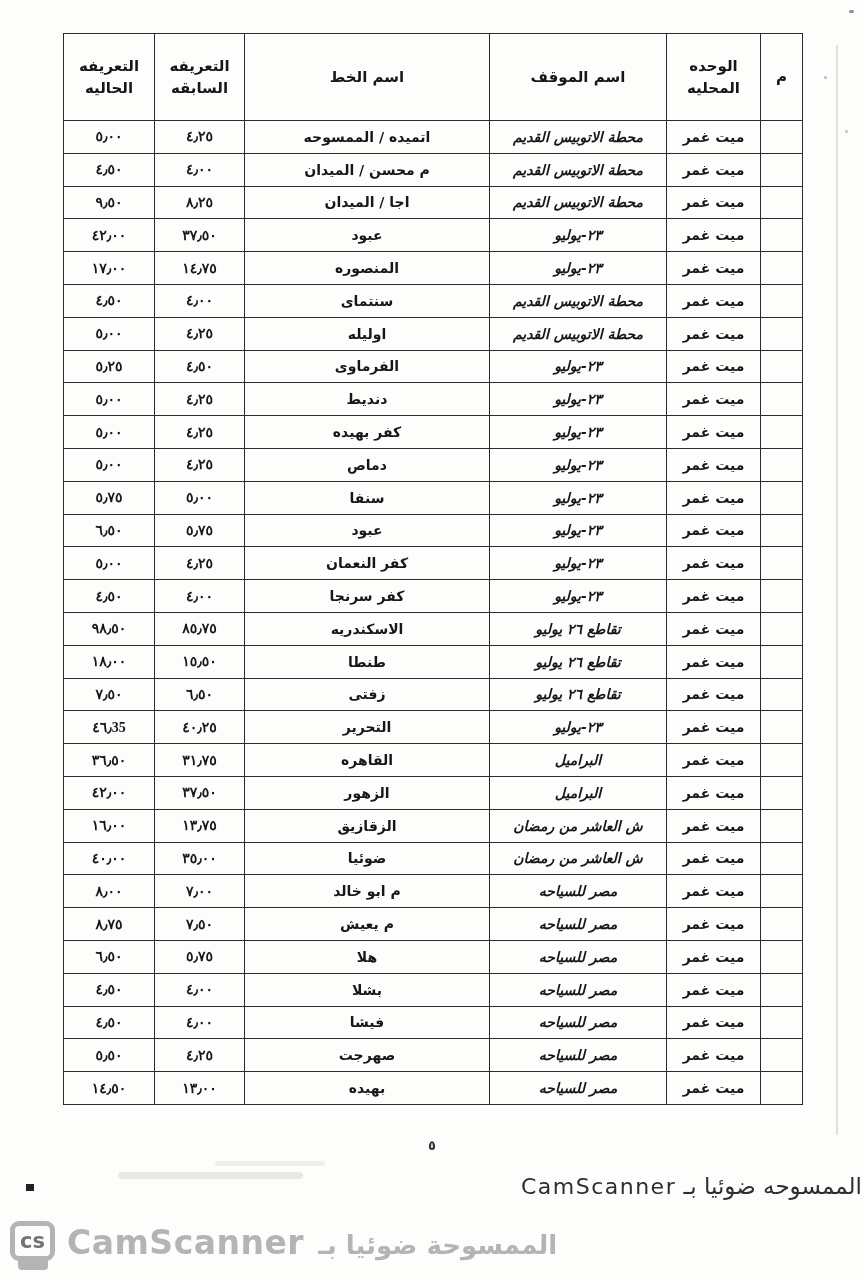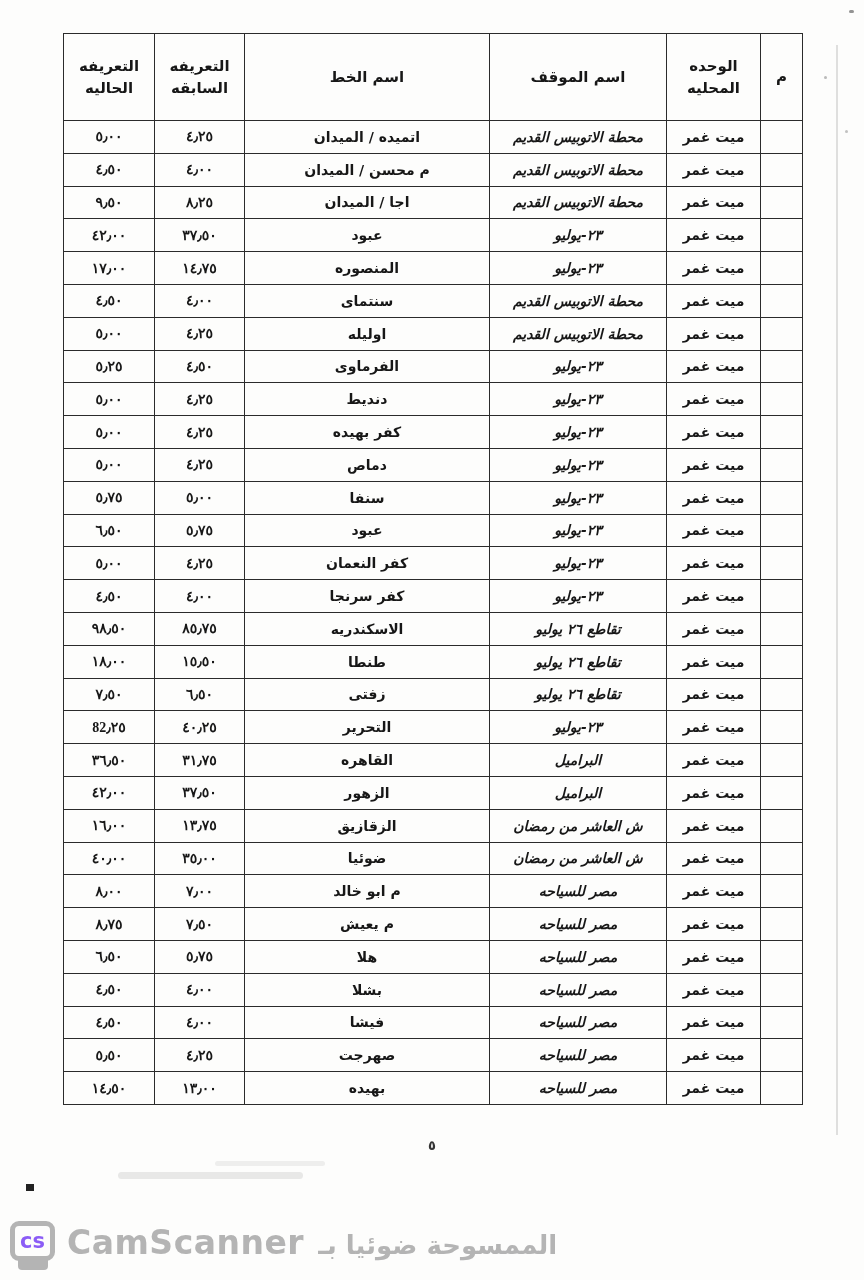--- a/index.html
+++ b/index.html
@@ -58,21 +58,21 @@
 
   
   .watermark{
     position:absolute;left:10px;top:1221px;
     display:flex;align-items:center;direction:ltr;
   }
   .cs-logo{
     position:relative;width:35px;height:30px;
     border:5.5px solid #b4b4b4;border-radius:9px;
     display:flex;align-items:center;justify-content:center;
-    font-weight:bold;font-size:21px;color:#8b5cf6;
+    font-weight:bold;font-size:21px;color:#737373;
     letter-spacing:0;margin-right:12px;margin-bottom:12px;
     text-transform:lowercase;
   }
   .cs-logo::after{
     content:"";position:absolute;left:3px;top:33px;
     width:30px;height:11px;background:#b4b4b4;
     border-radius:0 0 4px 4px;
   }
   .wm-brand{
     font-size:33px;font-weight:bold;color:#b4b4b4;
@@ -115,21 +115,21 @@
         <th class="h-line">اسم الخط</th>
         <th class="h-prev">التعريفه السابقه</th>
         <th class="h-curr">التعريفه الحاليه</th>
       </tr>
     </thead>
     <tbody>
         <tr>
       <td class="c-serial"></td>
       <td class="c-unit">ميت غمر</td>
       <td class="c-stop">محطة الاتوبيس القديم</td>
-      <td class="c-line">اتميده / الميدان</td>
+      <td class="c-line">اتميده / الممسوحه</td>
       <td class="c-num">٤٫٢٥</td>
       <td class="c-num">٥٫٠٠</td>
     </tr>
         <tr>
       <td class="c-serial"></td>
       <td class="c-unit">ميت غمر</td>
       <td class="c-stop">محطة الاتوبيس القديم</td>
       <td class="c-line">م محسن / الميدان</td>
       <td class="c-num">٤٫٠٠</td>
       <td class="c-num">٤٫٥٠</td>
@@ -261,21 +261,21 @@
       <td class="c-line">زفتى</td>
       <td class="c-num">٦٫٥٠</td>
       <td class="c-num">٧٫٥٠</td>
     </tr>
         <tr>
       <td class="c-serial"></td>
       <td class="c-unit">ميت غمر</td>
       <td class="c-stop">٢٣-يوليو</td>
       <td class="c-line">التحرير</td>
       <td class="c-num">٤٠٫٢٥</td>
-      <td class="c-num">82٫٢٥</td>
+      <td class="c-num">٤٦٫35</td>
     </tr>
         <tr>
       <td class="c-serial"></td>
       <td class="c-unit">ميت غمر</td>
       <td class="c-stop">البراميل</td>
       <td class="c-line">القاهره</td>
       <td class="c-num">٣١٫٧٥</td>
       <td class="c-num">٣٦٫٥٠</td>
     </tr>
         <tr>
@@ -356,20 +356,24 @@
       <td class="c-stop">مصر للسياحه</td>
       <td class="c-line">بهيده</td>
       <td class="c-num">١٣٫٠٠</td>
       <td class="c-num">١٤٫٥٠</td>
     </tr>
       </tbody>
   </table>
 
   <div class="page-number">٥</div>
 
+  <div class="handwritten">
+    <span>الممسوحه ضوئيا بـ</span>
+    <span class="hw-brand" dir="ltr">CamScanner</span>
+  </div>
 
   <div class="watermark">
     <span class="cs-logo">CS</span>
     <span class="wm-brand">CamScanner</span>
     <span class="wm-arabic">الممسوحة ضوئيا بـ</span>
   </div>
 
   <div class="artifact scanline-v"></div>
   <div class="artifact speck-a"></div>
   <div class="artifact speck-b"></div>

